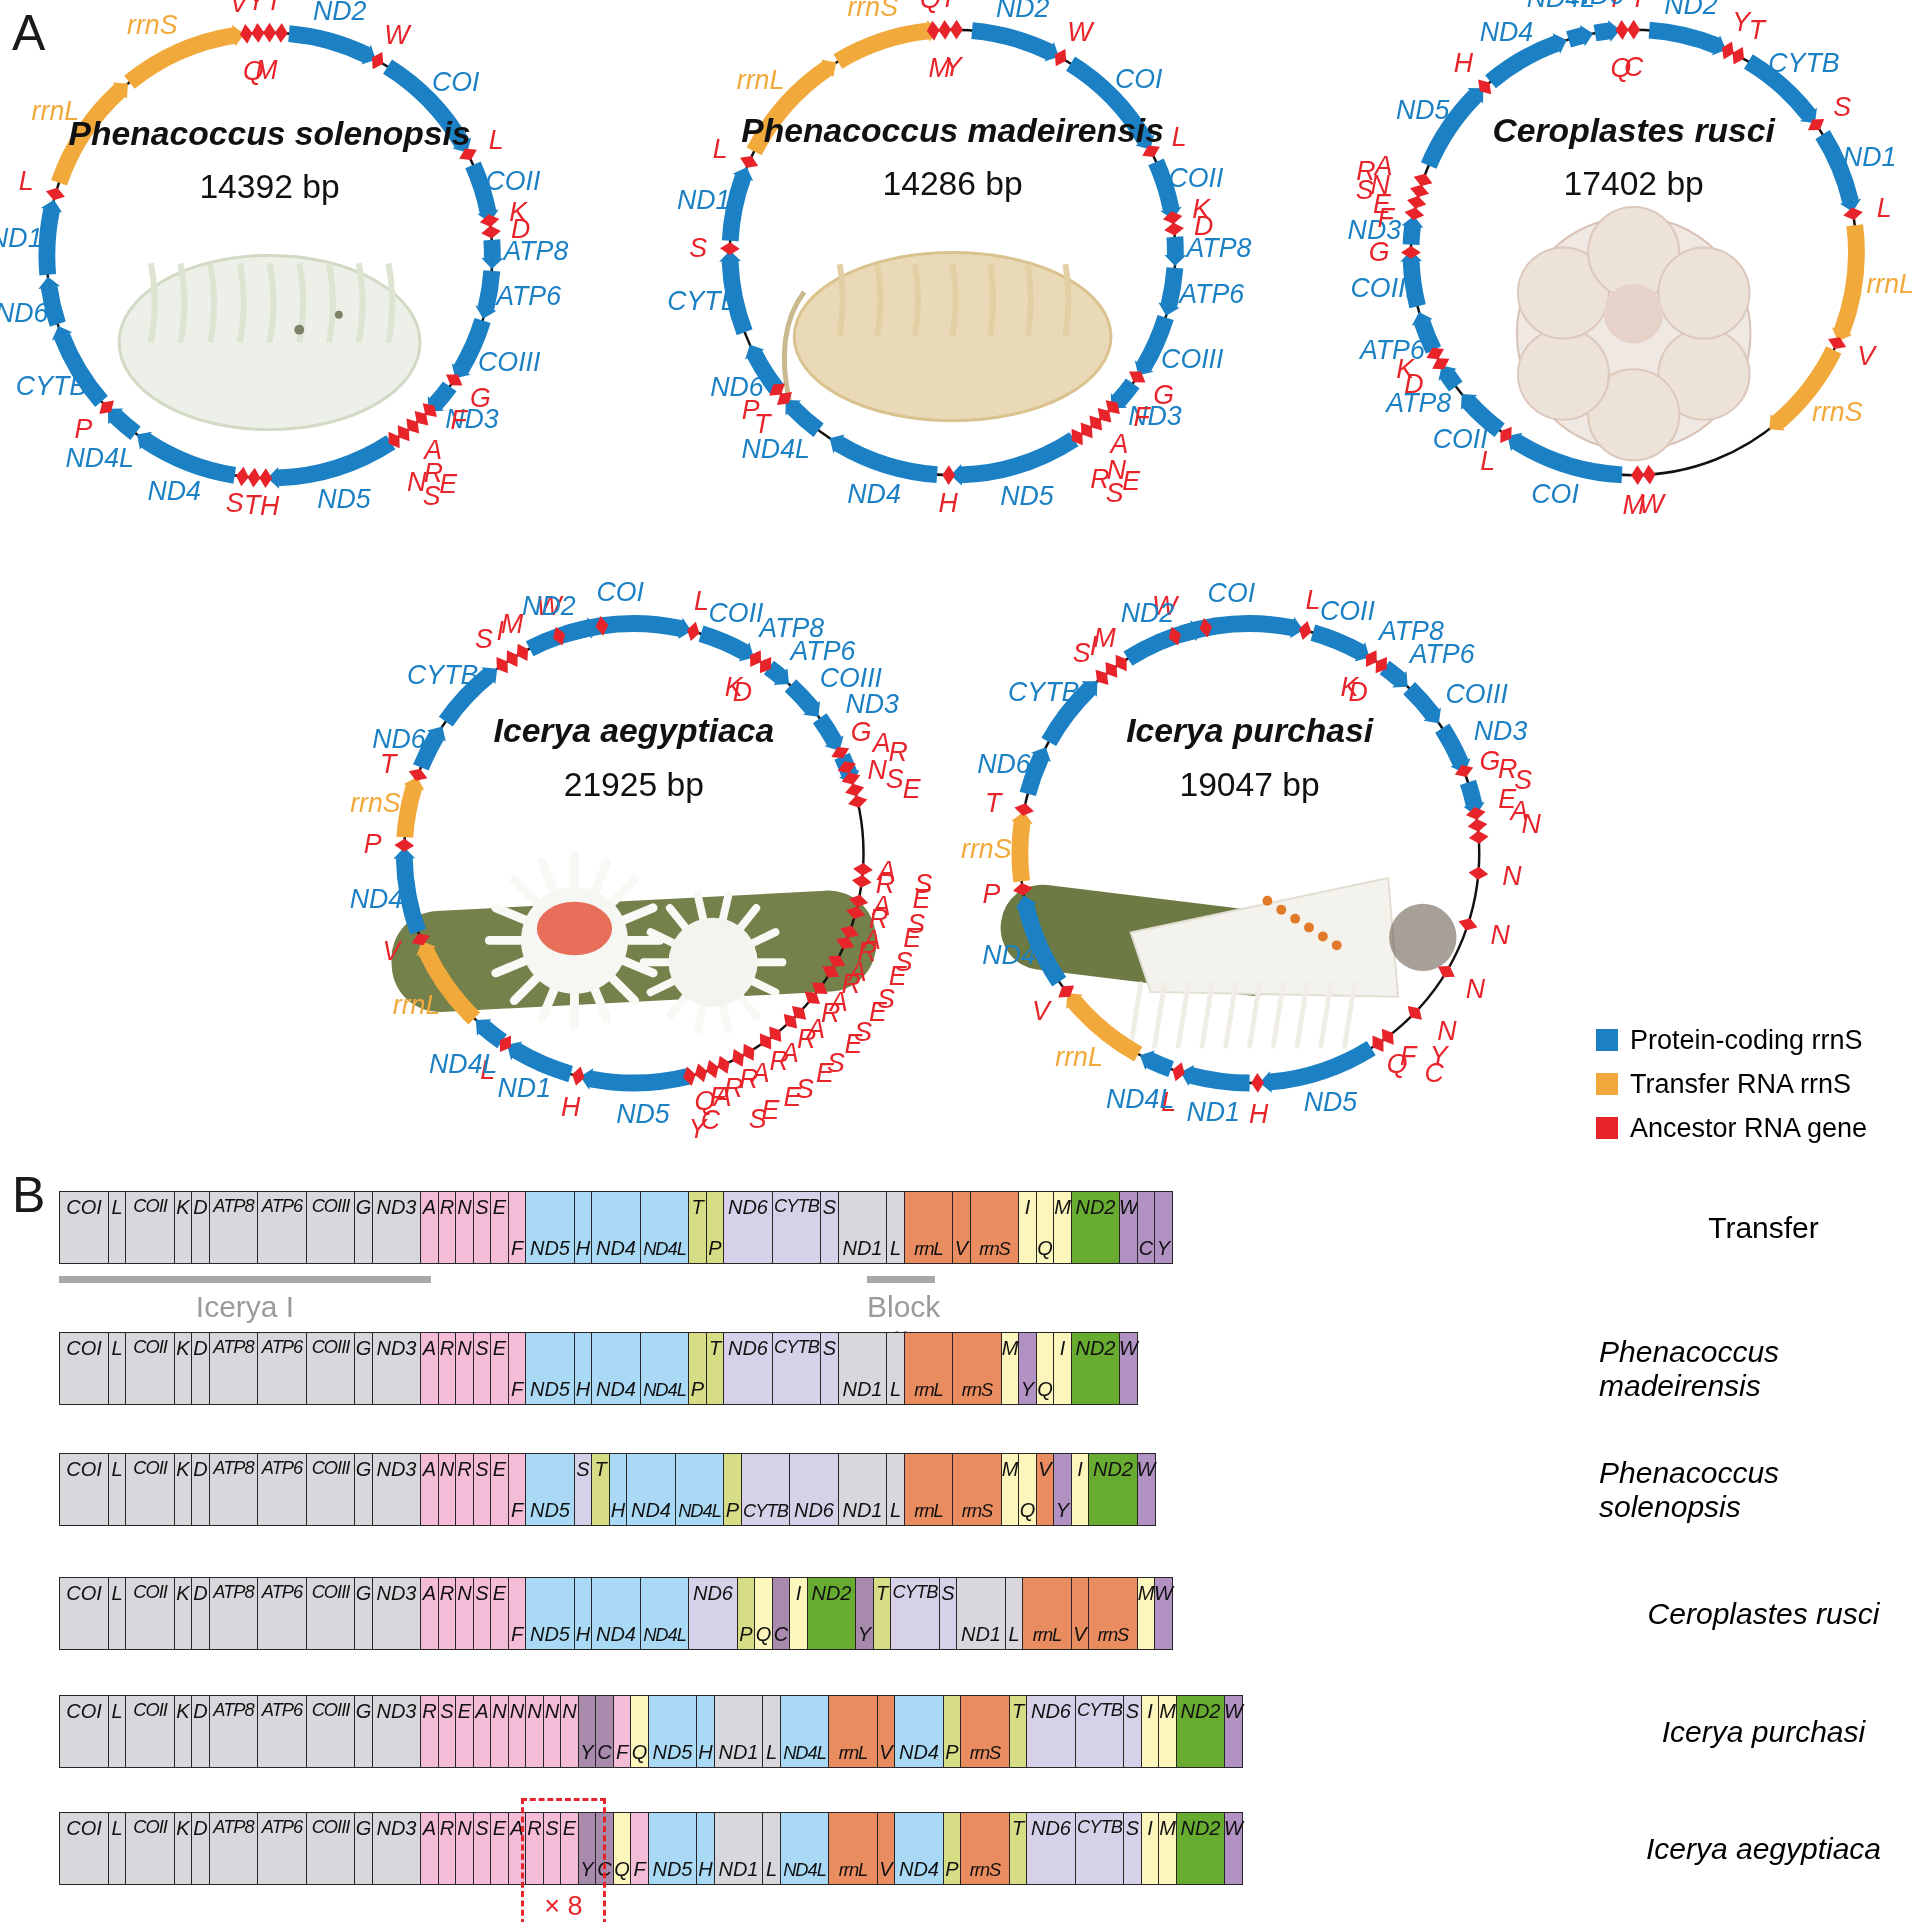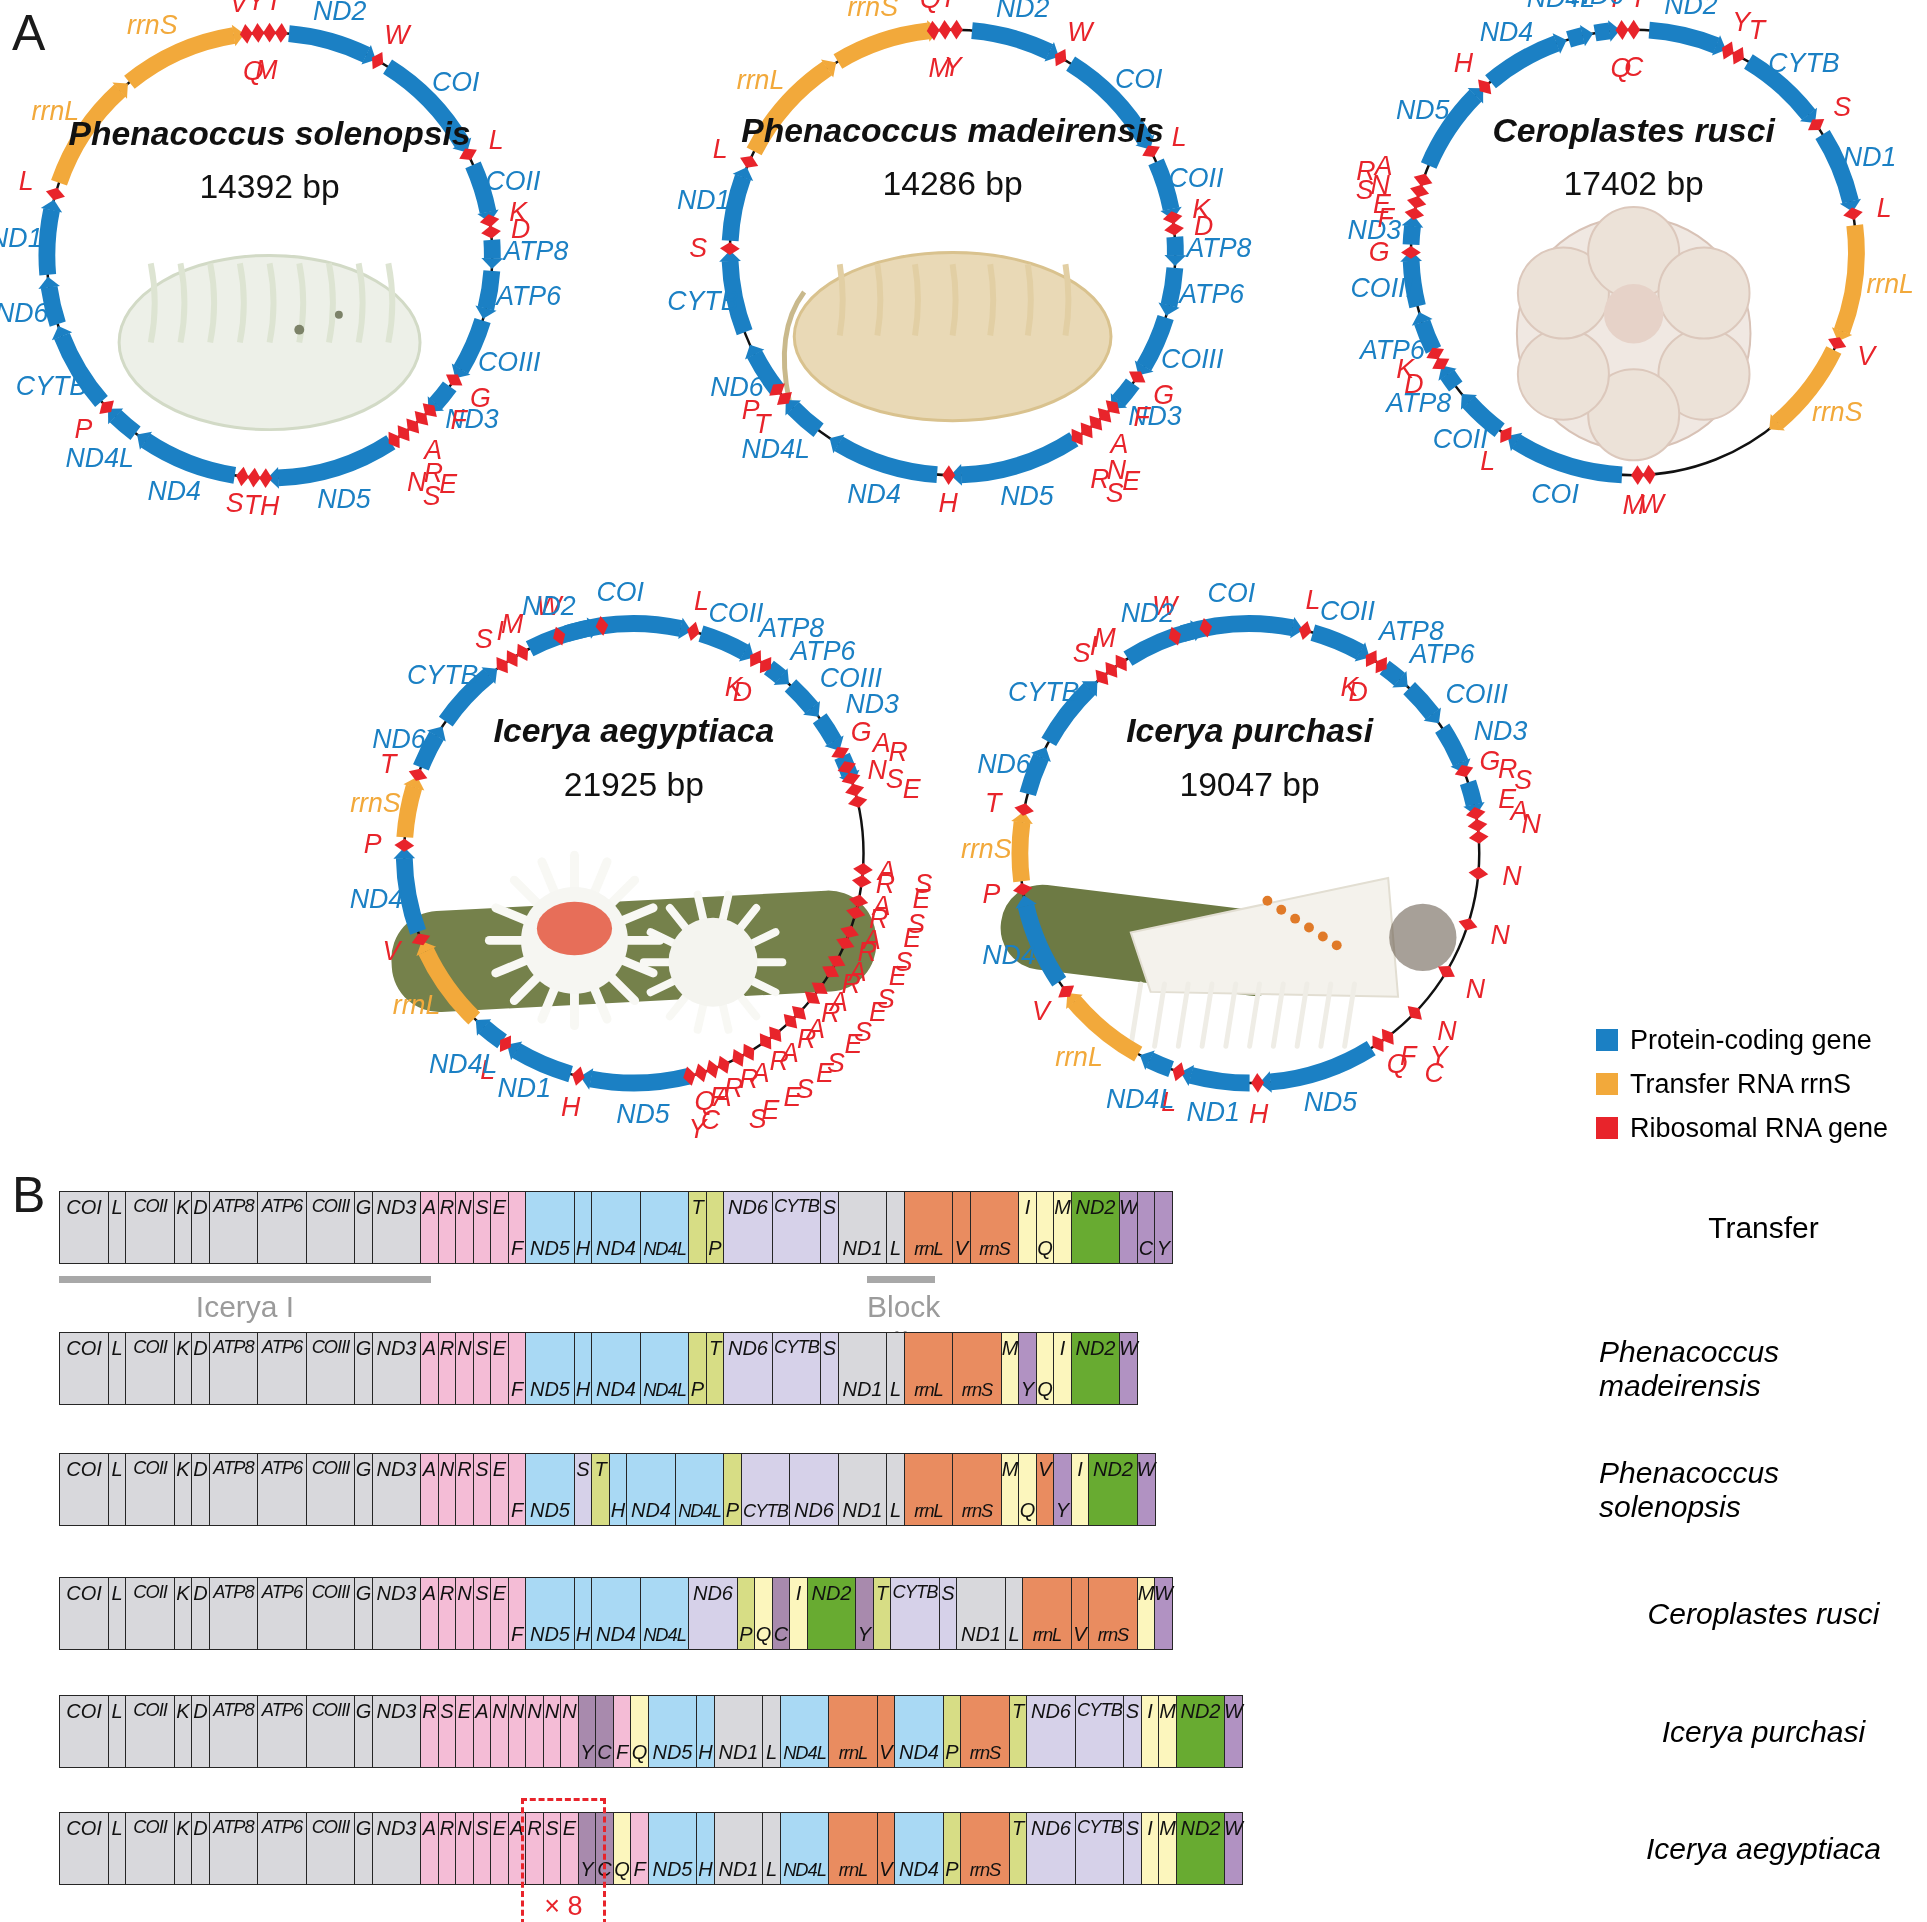--- a/index.html
+++ b/index.html
@@ -637,29 +637,29 @@
       <text x="1115.5" y="644.8" fill="#e8242b" font-size="27" font-style="italic" text-anchor="middle" dominant-baseline="central">M</text>
       <text x="1158.8" y="619.0" fill="#1b80c4" font-size="27" font-style="italic" text-anchor="middle" dominant-baseline="central">ND2</text>
       <text x="1262" y="750" fill="#111" font-size="34" font-style="italic" font-weight="bold" text-anchor="middle">Icerya purchasi</text>
       <text x="1262" y="804" fill="#111" font-size="34" text-anchor="middle">19047 bp</text>
     </g>
   </svg>
 
 <div id="legend">
     <div class="legend-item">
       <div class="legend-swatch" style="background: rgb(27, 128, 196);"></div>
-      <div class="legend-label">Protein-coding gene</div>
+      <div class="legend-label">Protein-coding rrnS</div>
     </div>
     <div class="legend-item">
       <div class="legend-swatch" style="background: rgb(242, 169, 59);"></div>
       <div class="legend-label">Transfer RNA rrnS</div>
     </div>
     <div class="legend-item">
       <div class="legend-swatch" style="background: rgb(232, 36, 43);"></div>
-      <div class="legend-label">Ribosomal RNA gene</div>
+      <div class="legend-label">Ancestor RNA gene</div>
     </div>
   </div>
 
 <div id="panelB">
     <div class="cellrow" style="left: 59px; top: 1191px;">
       <div class="gcell first" style="width: 50px; background: rgb(216, 216, 220);">
         <span class="glab t">COI</span>
       </div>
       <div class="gcell" style="width: 19px; background: rgb(216, 216, 220);">
         <span class="glab t">L</span>

